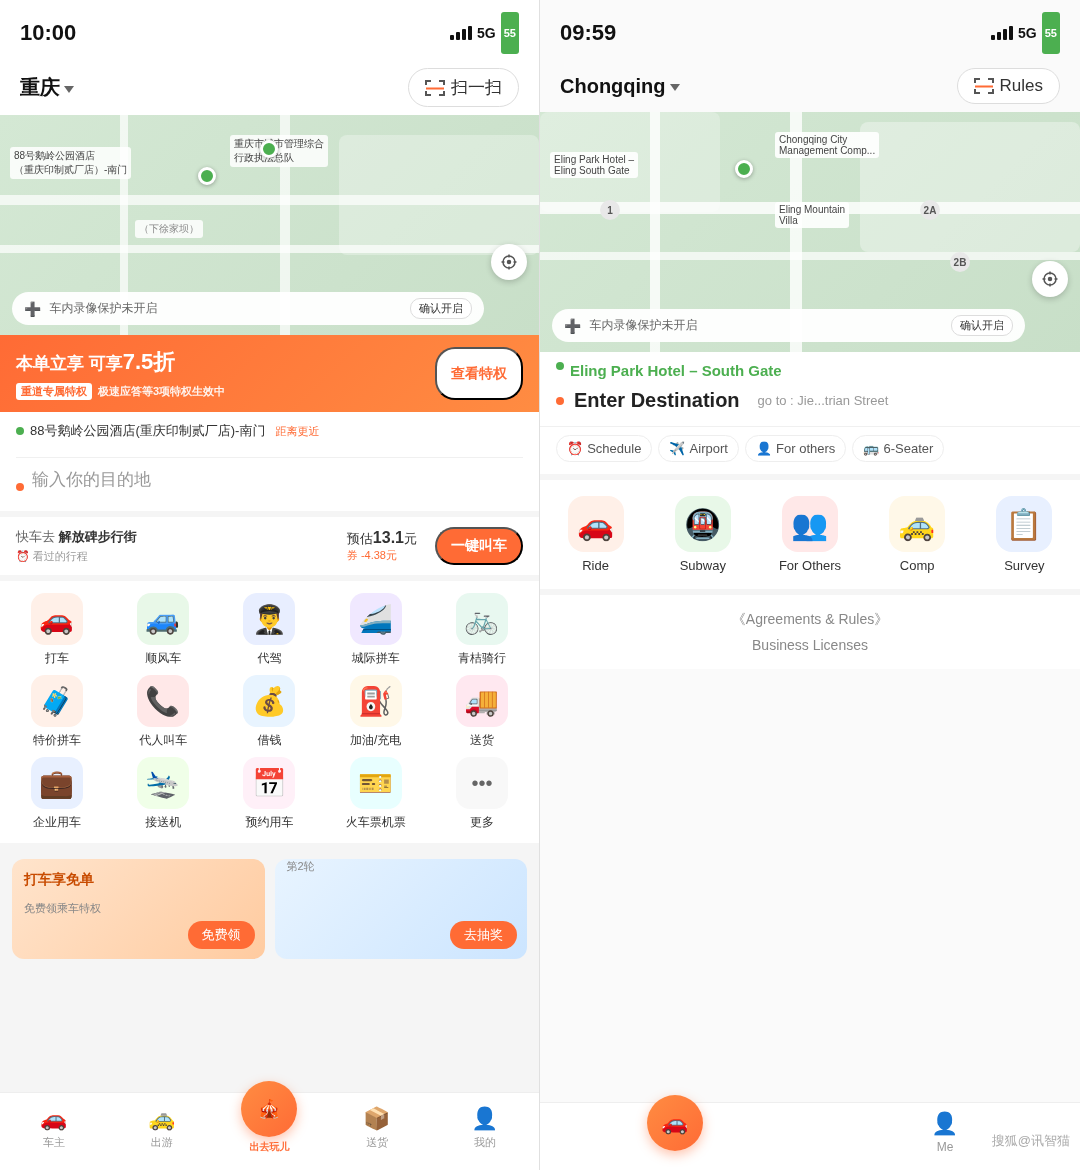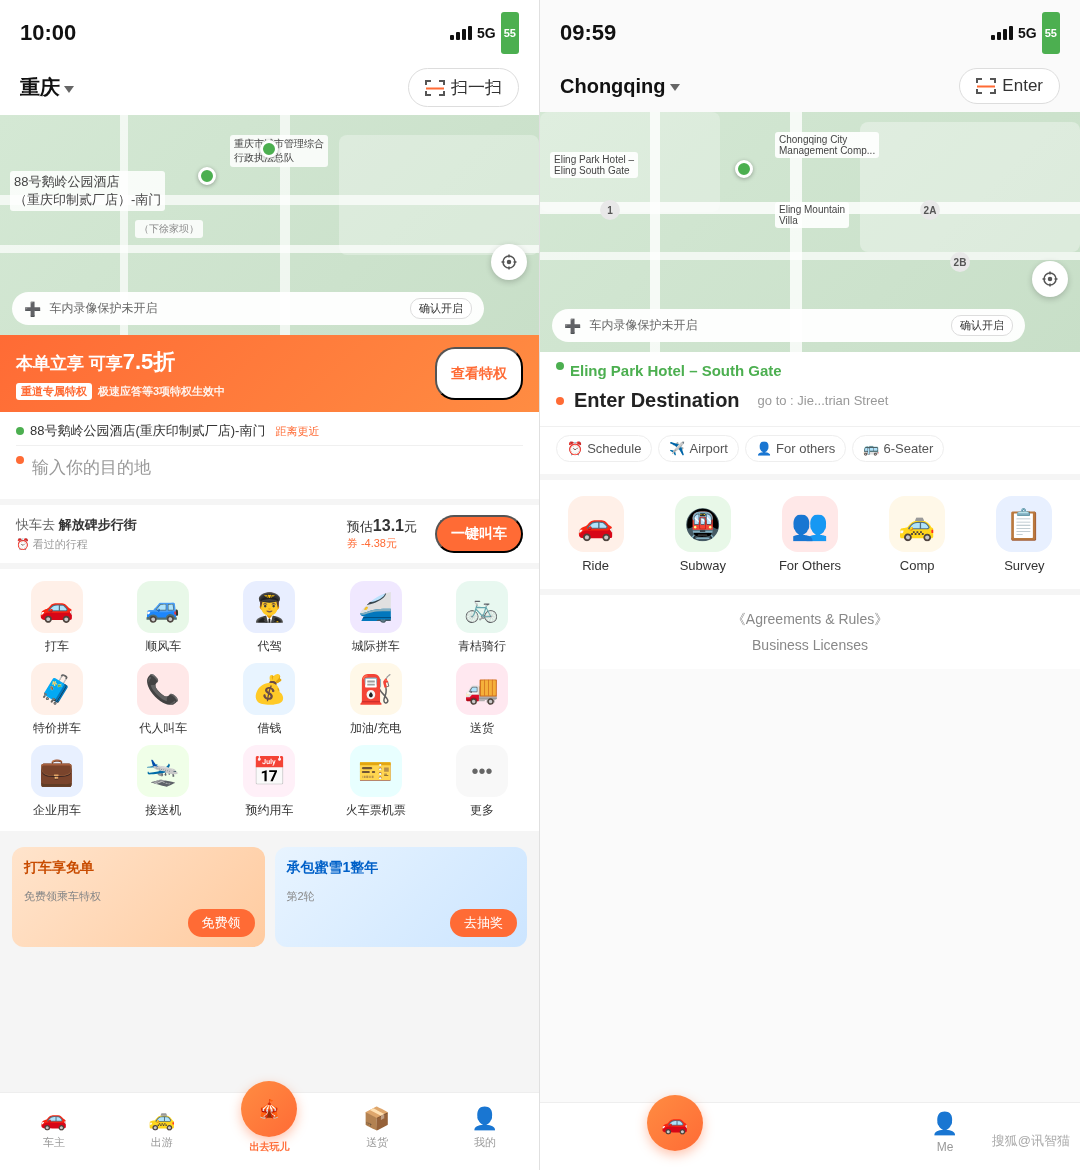--- a/index.html
+++ b/index.html
@@ -211,23 +211,23 @@
       align-items: center;
       gap: 6px;
       font-size: 14px;
       color: #333;
     }
     .dot-green { width: 8px; height: 8px; border-radius: 50%; background: #4CAF50; flex-shrink: 0; }
     .dot-orange { width: 8px; height: 8px; border-radius: 50%; background: #FF6B35; flex-shrink: 0; }
     .distance-tag { font-size: 11px; color: #FF6B35; margin-left: 4px; }
     .destination-input {
       display: flex;
-      align-items: flex-start;
+      align-items: flex-end;
       gap: 8px;
-      margin-top: 5px;
+      margin-top: 17px;
       padding: 10px 0;
       border-top: 1px solid #f0f0f0;
       font-size: 17px;
       color: #999;
       cursor: pointer;
     }
 
     
     .quick-go {
       background: #fff;
@@ -528,21 +528,21 @@
 
     <div style="position:absolute;top:0;left:0;right:0;bottom:0;background:linear-gradient(135deg,#d4e8d4,#c8dfc8)"></div>
 
     <div class="map-road-h" style="top:80px;left:0;right:0;height:10px;background:#fff;opacity:0.7"></div>
     <div class="map-road-h" style="top:130px;left:0;right:0;height:8px;background:#fff;opacity:0.7"></div>
     <div class="map-road-v" style="top:0;bottom:0;left:120px;width:8px;background:#fff;opacity:0.7"></div>
     <div class="map-road-v" style="top:0;bottom:0;left:280px;width:10px;background:#fff;opacity:0.7"></div>
 
     <div style="position:absolute;top:20px;right:0;width:200px;height:120px;background:rgba(255,255,255,0.3);border-radius:8px"></div>
 
-    <div class="map-label" style="top:56px;left:10px;max-width:180px;font-size:13px">88号鹅岭公园酒店<br>（重庆印制贰厂店）-南门</div>
+    <div class="map-label" style="top:32px;left:10px;max-width:180px;font-size:10px">88号鹅岭公园酒店<br>（重庆印制贰厂店）-南门</div>
     <div class="map-label" style="top:20px;left:230px;max-width:150px;font-size:10px">重庆市城市管理综合<br>行政执法总队</div>
     <div class="map-label" style="top:105px;left:135px;font-size:10px;color:#888">（下徐家坝）</div>
 
     <div class="green-pin" style="position:absolute;top:52px;left:198px"></div>
     <div class="green-pin" style="position:absolute;top:25px;left:260px"></div>
 
     <div class="camera-notice">
       <span style="font-size:14px">➕</span>
       <span class="camera-notice-text">车内录像保护未开启</span>
       <button class="camera-notice-btn">确认开启</button>
@@ -676,21 +676,20 @@
 
     <div class="promo-section">
       <div class="promo-card promo-card-left">
         <div style="padding:12px;font-size:14px;font-weight:700;color:#C84B00">打车享免单</div>
         <div style="padding:0 12px;font-size:11px;color:#888">免费领乘车特权</div>
         <div class="promo-text">
           <div class="promo-btn">免费领</div>
         </div>
       </div>
       <div class="promo-card promo-card-right">
-        <div style="padding:12px;font-size:14px;font-weight:700;color:#0060C8">承包蜜雪1整年</div>
         <div style="padding:0 12px;font-size:11px;color:#888">第2轮</div>
         <div class="promo-text">
           <div class="promo-btn" style="background:#FF6B35">去抽奖</div>
         </div>
       </div>
     </div>
   </div>
 
   <div class="bottom-nav">
     <div class="nav-item">
@@ -744,21 +743,21 @@
         <rect x="0" y="0" width="6" height="2" fill="#555"></rect>
         <rect x="0" y="0" width="2" height="5" fill="#555"></rect>
         <rect x="14" y="0" width="6" height="2" fill="#555"></rect>
         <rect x="18" y="0" width="2" height="5" fill="#555"></rect>
         <rect x="0" y="11" width="2" height="5" fill="#555"></rect>
         <rect x="0" y="14" width="6" height="2" fill="#555"></rect>
         <rect x="18" y="11" width="2" height="5" fill="#555"></rect>
         <rect x="14" y="14" width="6" height="2" fill="#555"></rect>
         <rect x="1" y="7.5" width="18" height="2" fill="#FF6B35"></rect>
       </svg>
-      <span>Enter</span>
+      <span>Rules</span>
     </button>
   </div>
 
   <div class="map-area" style="height:240px">
     <div style="position:absolute;top:0;left:0;right:0;bottom:0;background:linear-gradient(135deg,#d4e8d4,#c8dfc8)"></div>
 
     <div class="map-road-h" style="top:90px;left:0;right:0;height:12px;opacity:0.8"></div>
     <div class="map-road-h" style="top:140px;left:0;right:0;height:8px;opacity:0.7"></div>
     <div class="map-road-v" style="top:0;bottom:0;left:110px;width:10px;opacity:0.8"></div>
     <div class="map-road-v" style="top:0;bottom:0;left:250px;width:12px;opacity:0.8"></div>

